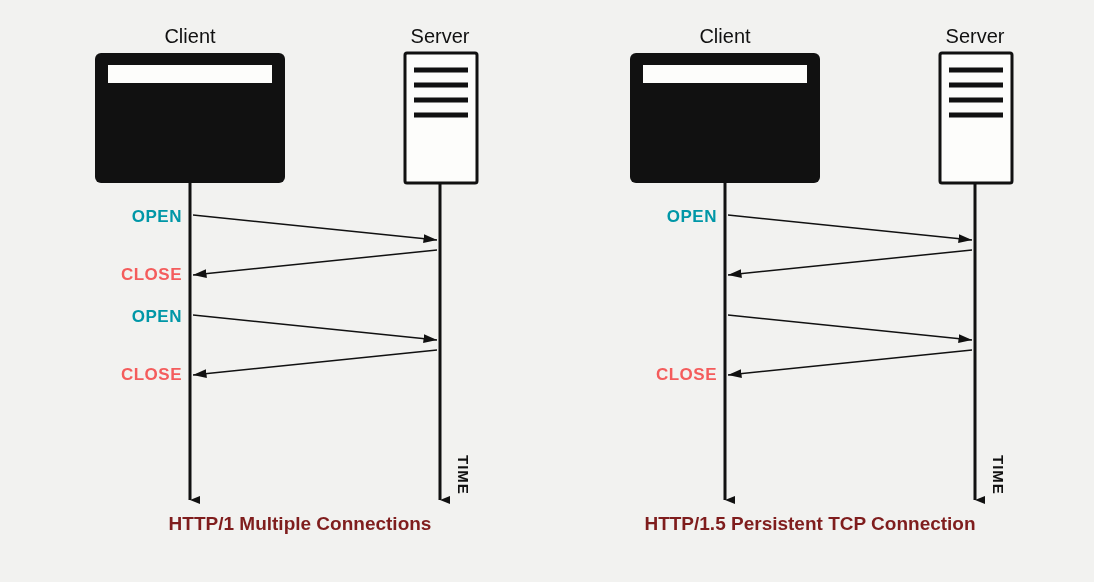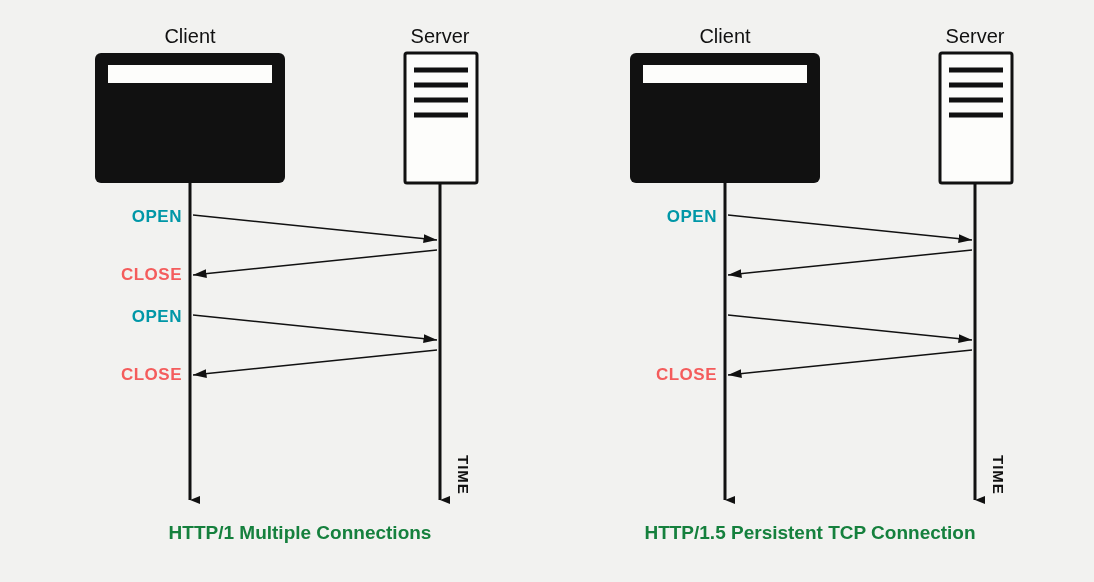--- a/index.html
+++ b/index.html
@@ -21,23 +21,23 @@
     position: relative;
     height: 530px;
   }
   .panel svg {
     display: block;
   }
   .caption {
     text-align: center;
     font-weight: 700;
     font-size: 19px;
-    color: #15803d;
+    color: #7f1d1d;
     position: absolute;
-    bottom: 11px;
+    bottom: 20px;
     width: 100%;
   }
   .teal { fill: #0097a7; font-weight: 700; }
   .coral { fill: #f45c5c; font-weight: 700; }
   .blk { fill: #111; }
   .label { font-size: 20px; font-family: inherit; }
   .event { font-size: 17px; font-family: inherit; letter-spacing: 0.5px; }
   .timelbl { font-size: 15px; font-family: inherit; font-weight: 700; letter-spacing: 1px; }
 </style>
 </head>

